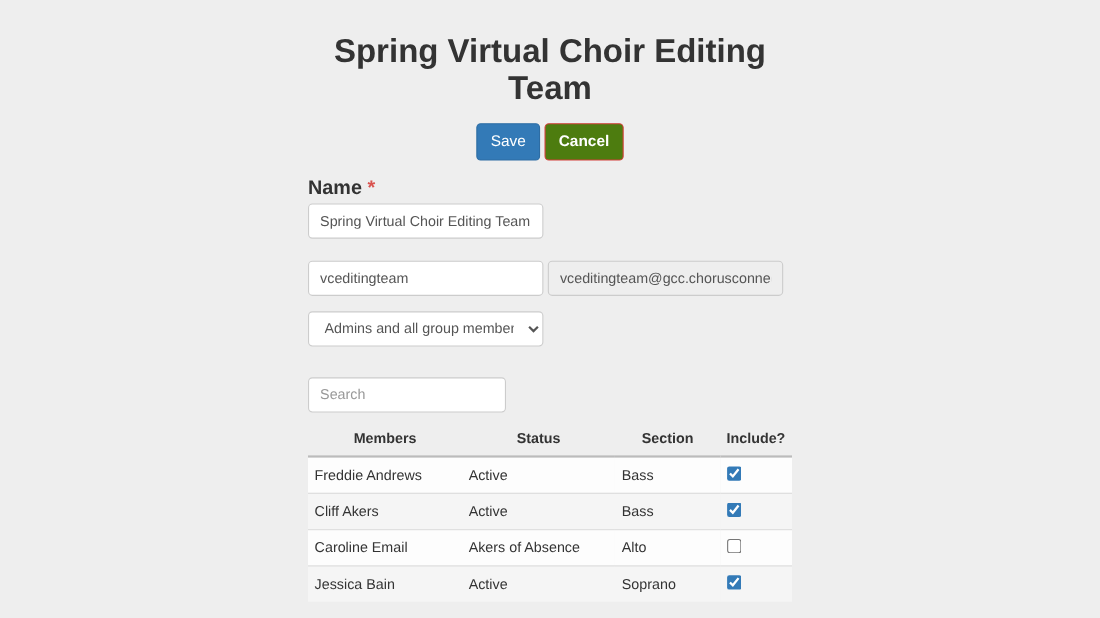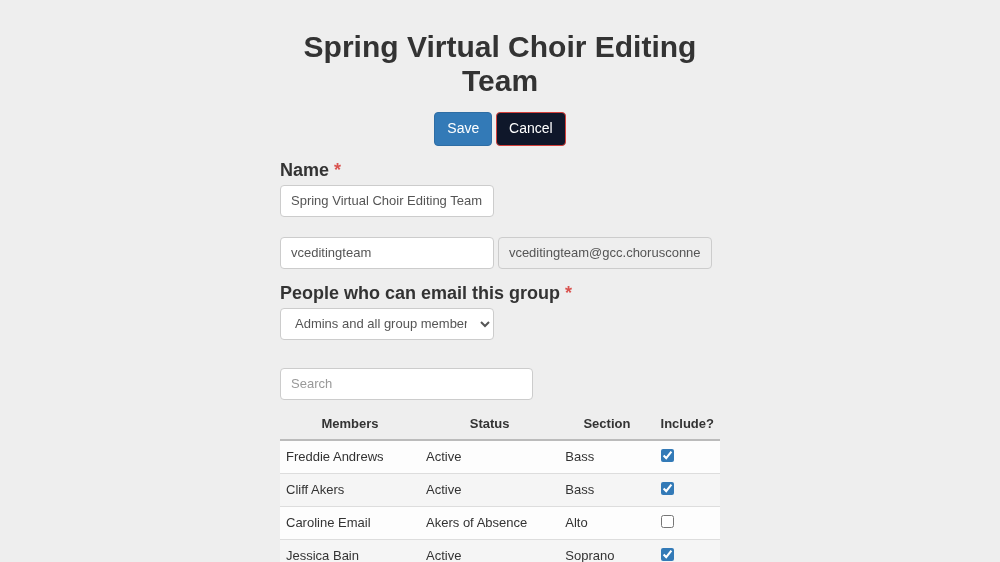--- a/index.html
+++ b/index.html
@@ -32,32 +32,32 @@
     display: inline-block;
     padding: 6px 12px;
     font-size: 14px;
     border-radius: 4px;
     border: 1px solid transparent;
     color: #fff;
     cursor: pointer;
     line-height: 1.42;
   }
   .btn-primary { background: #337ab7; border-color: #2e6da4; }
-  .btn-danger  { background: #0f172a; border-color: #d43f3a; }
+  .btn-danger  { background: #4d7c0f; border-color: #d43f3a; font-weight: bold; }
   .form-group { margin-bottom: 14px; }
   label {
     display: block;
     font-weight: 700;
     font-size: 18px;
     margin-bottom: 4px;
     color: #333;
   }
   .req { color: #d9534f; font-weight: 700; }
   .form-control {
-    width: 253px;
+    width: 180px;
     height: 32px;
     padding: 6px 10px;
     font-size: 13px;
     color: #555;
     background: #fff;
     border: 1px solid #ccc;
     border-radius: 4px;
     outline: none;
   }
   .form-control.full { width: 214px; }
@@ -117,21 +117,20 @@
     <label><span>Name</span> <span class="req">*</span></label>
     <input type="text" class="form-control full" value="Spring Virtual Choir Editing Team" style="">
   </div>
 
   <div class="form-group">
     <input type="text" class="form-control full" value="vceditingteam" style="">
     <input type="text" class="form-control full" readonly="" value="vceditingteam@gcc.chorusconnectionde" style="">
   </div>
 
   <div class="form-group">
-    <label><span>People who can email this group</span> <span class="req">*</span></label>
     <select class="form-control">
       <option>Admins and all group members</option>
     </select>
   </div>
 
   <div class="search-wrap">
     <input type="text" class="form-control" placeholder="Search" style="">
   </div>
 
   <table>

